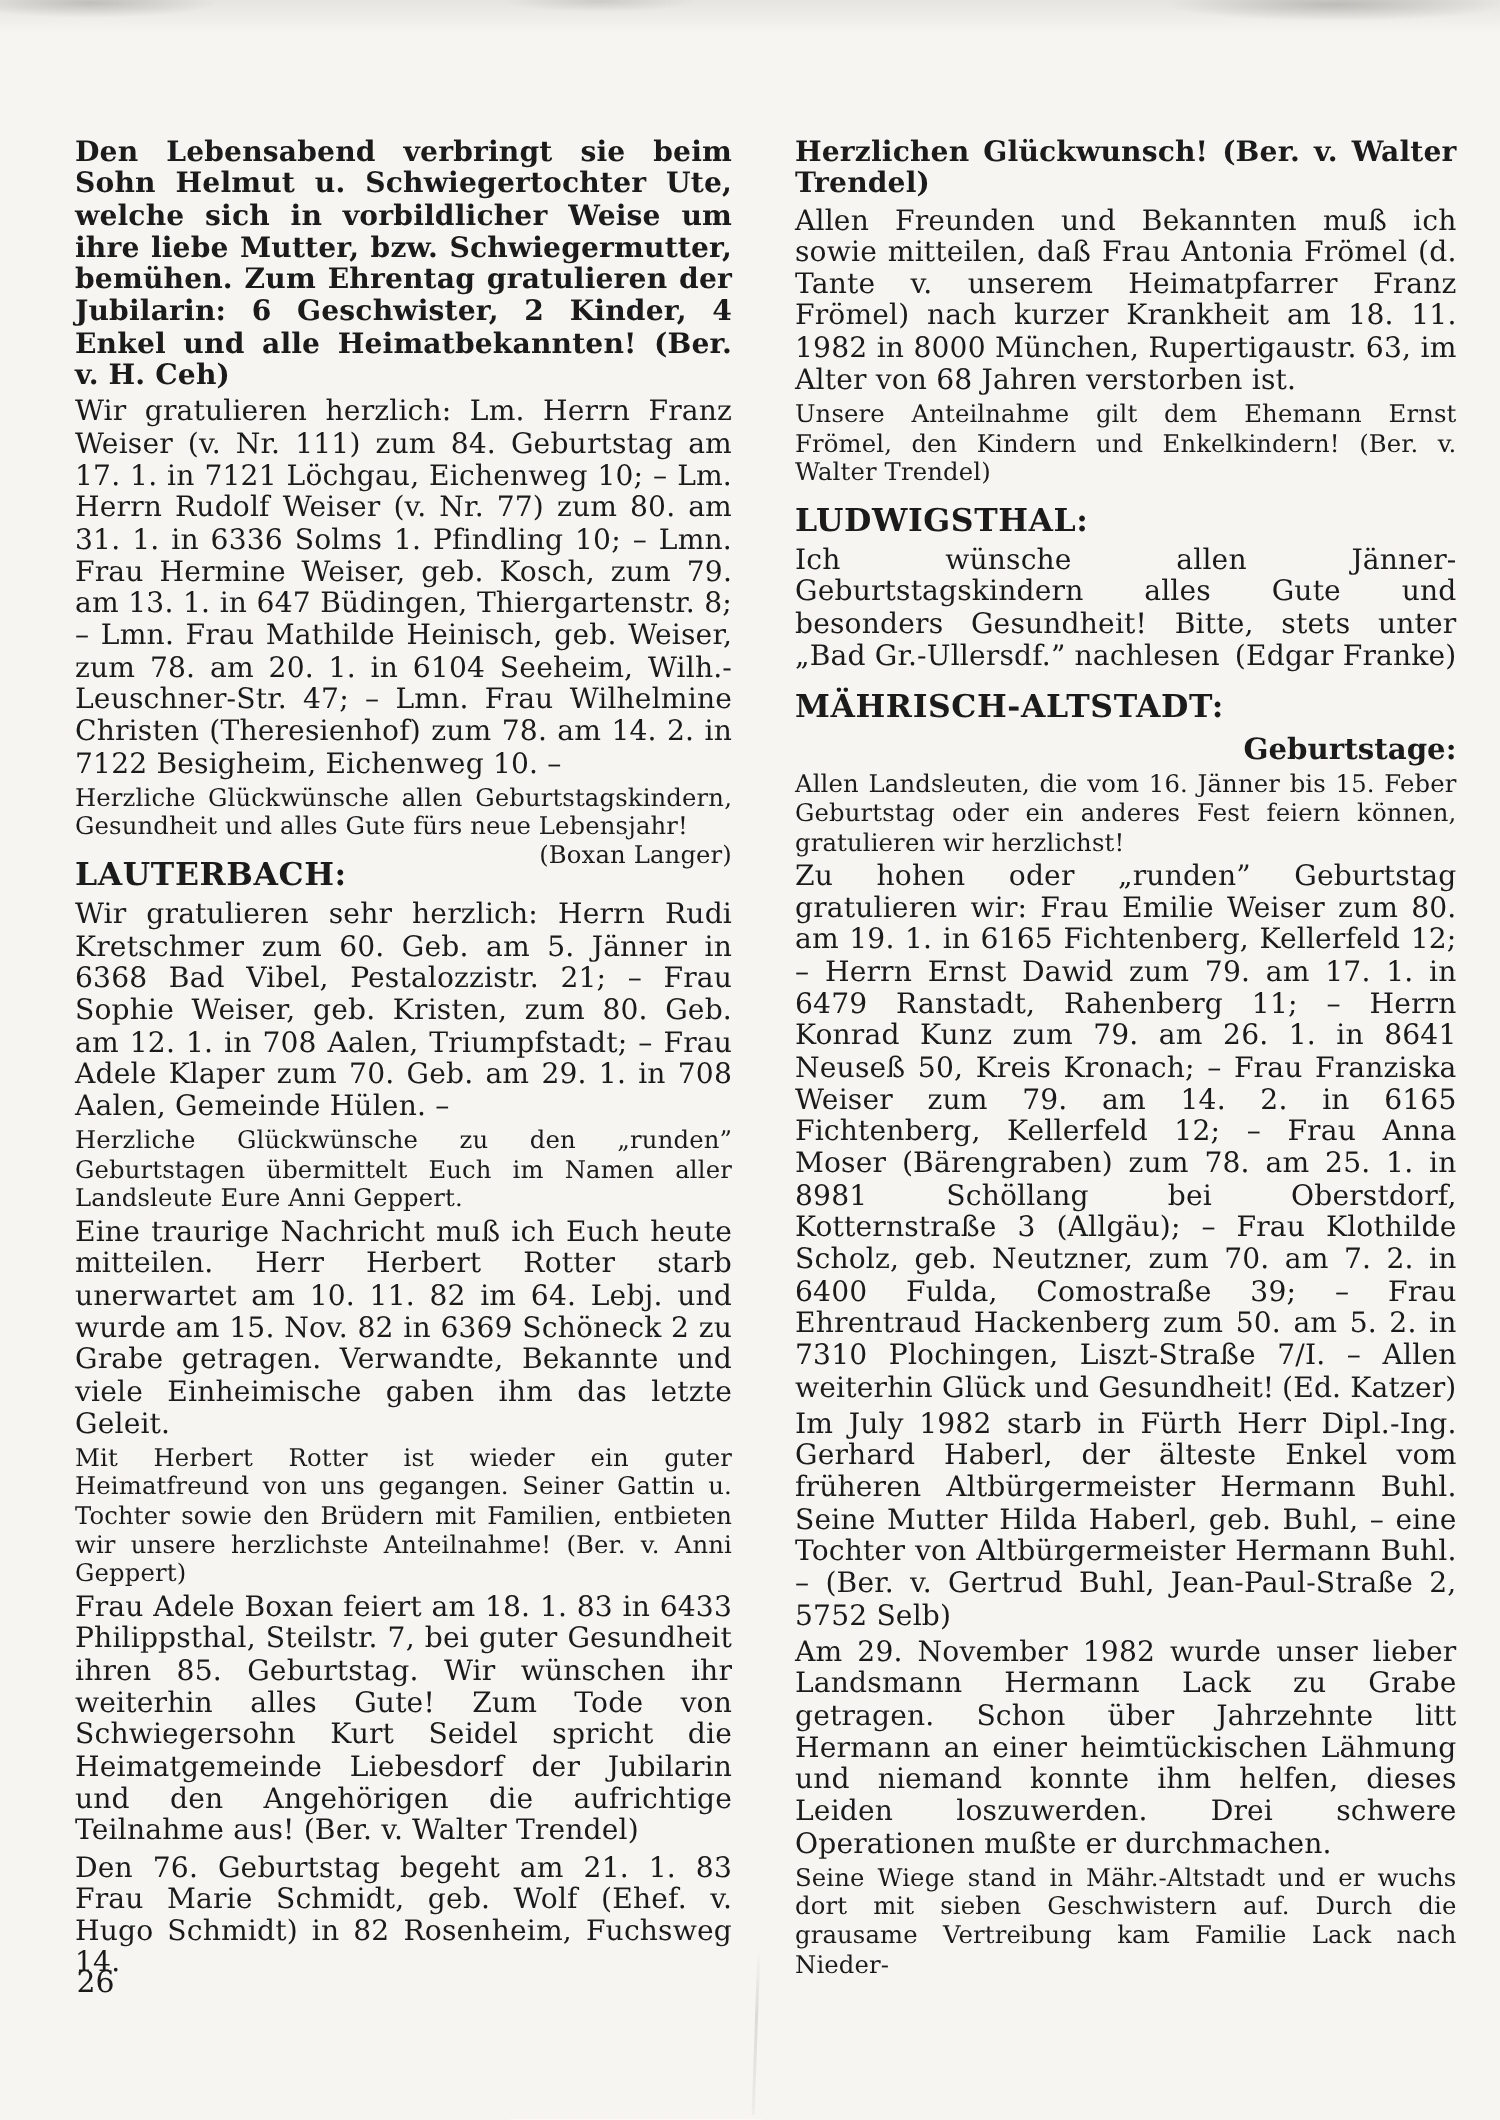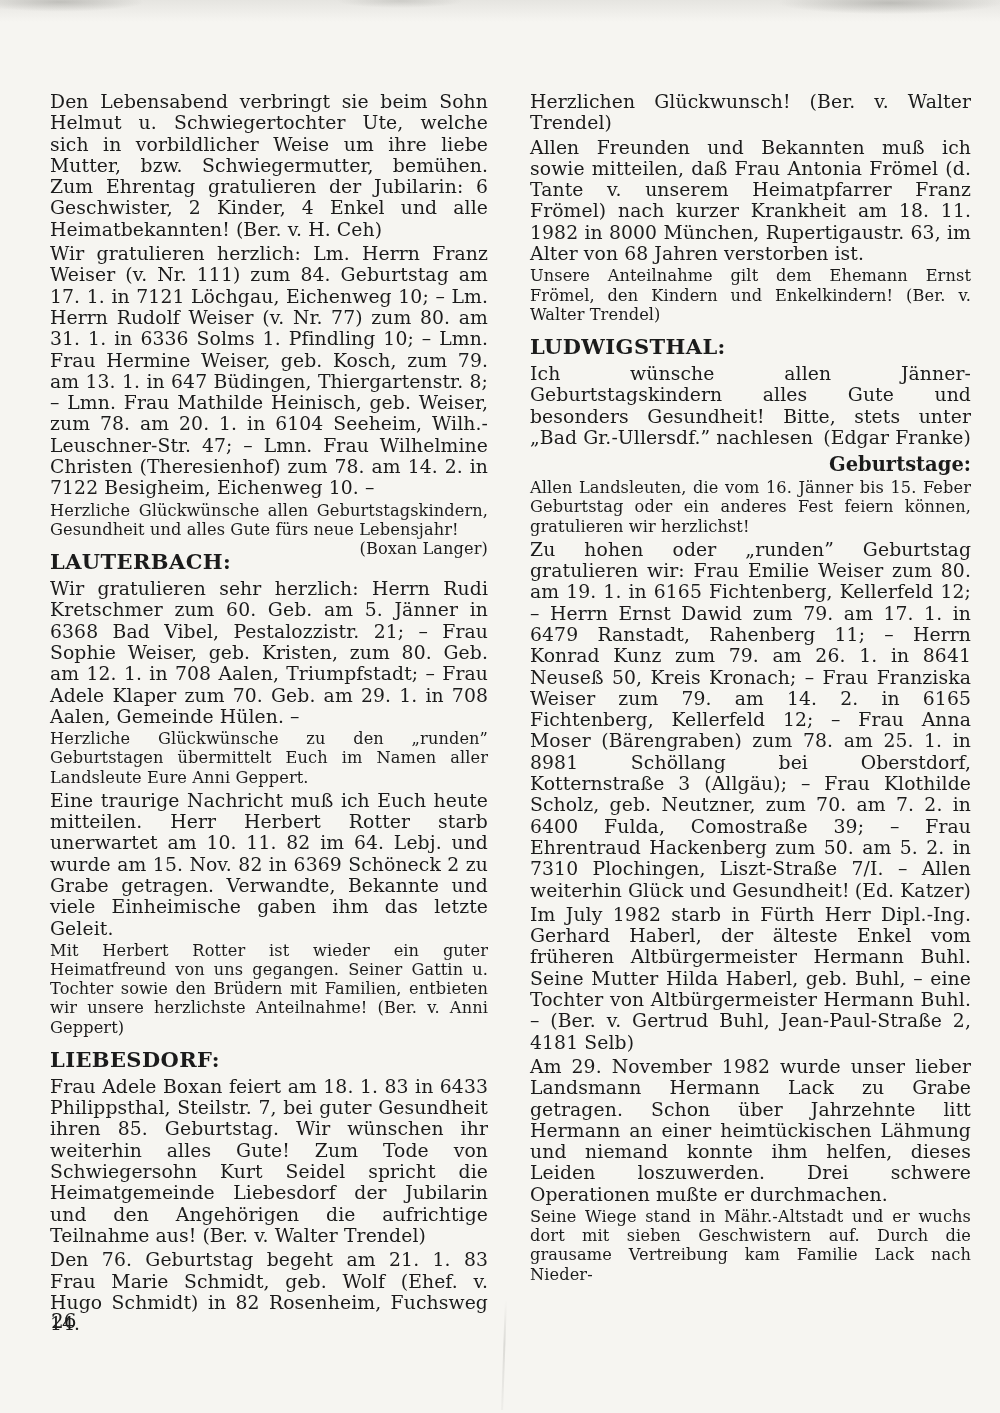--- a/index.html
+++ b/index.html
@@ -56,21 +56,21 @@
     text-align: left;
     margin: 10px 0 4px 0;
   }
   .subheading {
     font-size: 19.5px;
     line-height: 23px;
     font-weight: 700;
     text-align: right;
     margin: 5px 0 2px 0;
   }
-  .heading:first-child, .para:first-child { margin-top: 0; }
+  .heading:first-child, .para:first-child { margin-top: 0; font-weight: bold; }
   .b { font-weight: 400; }
   .r { float: right; }
   .page-number {
     position: absolute;
     left: 51px;
     top: 1309px;
     font-size: 20px;
     line-height: 24px;
   }
 </style>
@@ -81,32 +81,32 @@
   <div class="scan-top"></div>
   <div class="col col-left">
       <p class="para"><span>Den Lebensabend verbringt sie beim Sohn Helmut u. Schwiegertochter Ute, welche sich in vorbildlicher Weise um ihre liebe Mutter, bzw. Schwiegermutter, bemühen. Zum Ehrentag gratulieren der Jubilarin: 6 Geschwister, 2 Kinder, 4 Enkel und alle Heimatbekannten! (Ber. v. H. Ceh)</span></p>
       <p class="para"><span>Wir gratulieren herzlich: Lm. Herrn </span><span class="b">Franz Weiser</span><span> (v. Nr. 111) zum 84. Geburtstag am 17. 1. in 7121 Löchgau, Eichenweg 10; – Lm. Herrn </span><span class="b">Rudolf Weiser</span><span> (v. Nr. 77) zum 80. am 31. 1. in 6336 Solms 1. Pfindling 10; – Lmn. Frau </span><span class="b">Hermine Weiser,</span><span> geb. Kosch, zum 79. am 13. 1. in 647 Büdingen, Thiergartenstr. 8; – Lmn. Frau </span><span class="b">Mathilde Heinisch,</span><span> geb. Weiser, zum 78. am 20. 1. in 6104 Seeheim, Wilh.-Leuschner-Str. 47; – Lmn. Frau </span><span class="b">Wilhelmine Christen</span><span> (Theresienhof) zum 78. am 14. 2. in 7122 Besigheim, Eichenweg 10. –</span></p>
       <p class="para-small"><span>Herzliche Glückwünsche allen Geburtstagskindern, Gesundheit und alles Gute fürs neue Lebensjahr! </span><span class="r">(Boxan Langer)</span></p>
       <h2 class="heading"><span>LAUTERBACH:</span></h2>
       <p class="para"><span>Wir gratulieren sehr herzlich: Herrn </span><span class="b">Rudi Kretschmer</span><span> zum 60. Geb. am 5. Jänner in 6368 Bad Vibel, Pestalozzistr. 21; – Frau </span><span class="b">Sophie Weiser,</span><span> geb. Kristen, zum 80. Geb. am 12. 1. in 708 Aalen, Triumpfstadt; – Frau </span><span class="b">Adele Klaper</span><span> zum 70. Geb. am 29. 1. in 708 Aalen, Gemeinde Hülen. –</span></p>
       <p class="para-small"><span>Herzliche Glückwünsche zu den „runden” Geburtstagen übermittelt Euch im Namen aller Landsleute Eure Anni Geppert.</span></p>
       <p class="para"><span>Eine traurige Nachricht muß ich Euch heute mitteilen. Herr </span><span class="b">Herbert Rotter</span><span> starb unerwartet am 10. 11. 82 im 64. Lebj. und wurde am 15. Nov. 82 in 6369 Schöneck 2 zu Grabe getragen. Verwandte, Bekannte und viele Einheimische gaben ihm das letzte Geleit.</span></p>
       <p class="para-small"><span>Mit Herbert Rotter ist wieder ein guter Heimatfreund von uns gegangen. Seiner Gattin u. Tochter sowie den Brüdern mit Familien, entbieten wir unsere herzlichste Anteilnahme! (Ber. v. Anni Geppert)</span></p>
-      <h2 class="heading"><span>LIEBESDORF:</span></h2>
       <p class="para"><span>Frau </span><span class="b">Adele Boxan</span><span> feiert am 18. 1. 83 in 6433 Philippsthal, Steilstr. 7, bei guter Gesundheit ihren 85. Geburtstag. Wir wünschen ihr weiterhin alles Gute! Zum Tode von Schwiegersohn Kurt Seidel spricht die Heimatgemeinde Liebesdorf der Jubilarin und den Angehörigen die aufrichtige Teilnahme aus! (Ber. v. Walter Trendel)</span></p>
       <p class="para"><span>Den 76. Geburtstag begeht am 21. 1. 83 Frau </span><span class="b">Marie Schmidt,</span><span> geb. Wolf (Ehef. v. Hugo Schmidt) in 82 Rosenheim, Fuchsweg 14.</span></p>
     </div>
   <div class="col col-right">
       <p class="para"><span>Herzlichen Glückwunsch! (Ber. v. Walter Trendel)</span></p>
       <p class="para"><span>Allen Freunden und Bekannten muß ich sowie mitteilen, daß Frau </span><span class="b">Antonia Frömel</span><span> (d. Tante v. unserem Heimatpfarrer Franz Frömel) nach kurzer Krankheit am 18. 11. 1982 in 8000 München, Rupertigaustr. 63, im Alter von 68 Jahren verstorben ist.</span></p>
       <p class="para-small"><span>Unsere Anteilnahme gilt dem Ehemann Ernst Frömel, den Kindern und Enkelkindern! (Ber. v. Walter Trendel)</span></p>
       <h2 class="heading"><span>LUDWIGSTHAL:</span></h2>
       <p class="para"><span>Ich wünsche allen Jänner-Geburtstagskindern alles Gute und besonders Gesundheit! Bitte, stets unter „Bad Gr.-Ullersdf.” nachlesen </span><span class="r">(Edgar Franke)</span></p>
+      <h2 class="heading"><span>MÄHRISCH-ALTSTADT:</span></h2>
       <h3 class="subheading"><span>Geburtstage:</span></h3>
       <p class="para-small"><span>Allen Landsleuten, die vom 16. Jänner bis 15. Feber Geburtstag oder ein anderes Fest feiern können, gratulieren wir herzlichst!</span></p>
       <p class="para"><span>Zu hohen oder „runden” Geburtstag gratulieren wir: Frau </span><span class="b">Emilie Weiser</span><span> zum 80. am 19. 1. in 6165 Fichtenberg, Kellerfeld 12; – Herrn </span><span class="b">Ernst Dawid</span><span> zum 79. am 17. 1. in 6479 Ranstadt, Rahenberg 11; – Herrn </span><span class="b">Konrad Kunz</span><span> zum 79. am 26. 1. in 8641 Neuseß 50, Kreis Kronach; – Frau </span><span class="b">Franziska Weiser</span><span> zum 79. am 14. 2. in 6165 Fichtenberg, Kellerfeld 12; – Frau </span><span class="b">Anna Moser</span><span> (Bärengraben) zum 78. am 25. 1. in 8981 Schöllang bei Oberstdorf, Kotternstraße 3 (Allgäu); – Frau </span><span class="b">Klothilde Scholz,</span><span> geb. Neutzner, zum 70. am 7. 2. in 6400 Fulda, Comostraße 39; – Frau </span><span class="b">Ehrentraud Hackenberg</span><span> zum 50. am 5. 2. in 7310 Plochingen, Liszt-Straße 7/I. – Allen weiterhin Glück und Gesundheit! </span><span class="r">(Ed. Katzer)</span></p>
-      <p class="para"><span>Im July 1982 starb in Fürth Herr </span><span class="b">Dipl.-Ing. Gerhard Haberl,</span><span> der älteste Enkel vom früheren Altbürgermeister Hermann Buhl. Seine Mutter Hilda Haberl, geb. Buhl, – eine Tochter von Altbürgermeister Hermann Buhl. – (Ber. v. Gertrud Buhl, Jean-Paul-Straße 2, 4181 Selb)</span></p>
+      <p class="para"><span>Im July 1982 starb in Fürth Herr </span><span class="b">Dipl.-Ing. Gerhard Haberl,</span><span> der älteste Enkel vom früheren Altbürgermeister Hermann Buhl. Seine Mutter Hilda Haberl, geb. Buhl, – eine Tochter von Altbürgermeister Hermann Buhl. – (Ber. v. Gertrud Buhl, Jean-Paul-Straße 2, 5752 Selb)</span></p>
       <p class="para"><span>Am 29. November 1982 wurde unser lieber Landsmann </span><span class="b">Hermann Lack</span><span> zu Grabe getragen. Schon über Jahrzehnte litt Hermann an einer heimtückischen Lähmung und niemand konnte ihm helfen, dieses Leiden loszuwerden. Drei schwere Operationen mußte er durchmachen.</span></p>
       <p class="para-small"><span>Seine Wiege stand in Mähr.-Altstadt und er wuchs dort mit sieben Geschwistern auf. Durch die grausame Vertreibung kam Familie Lack nach Nieder-</span></p>
     </div>
   <div class="page-number">26</div>
   <div class="scan-crease"></div>
 </div>
 
 </body></html>

